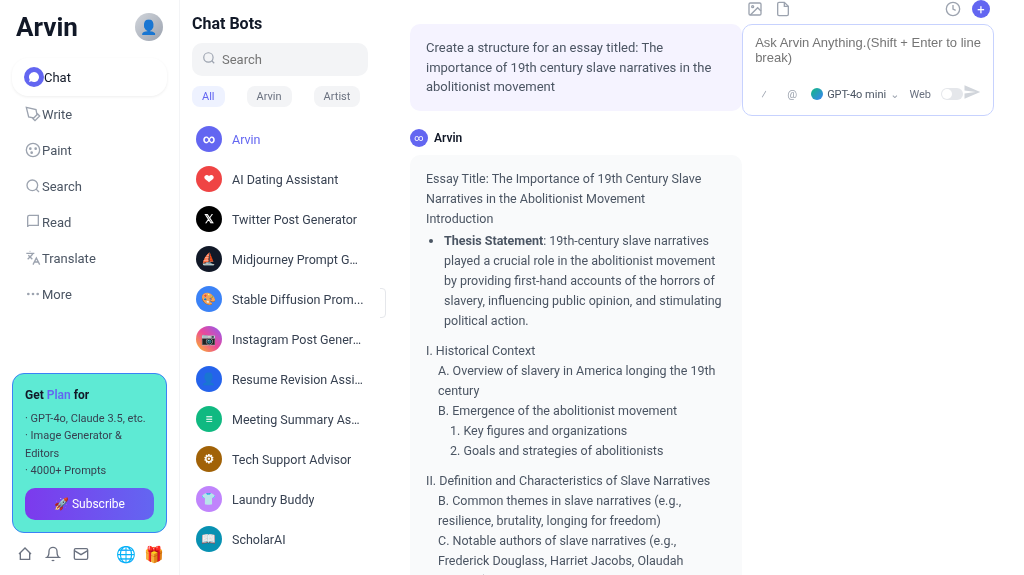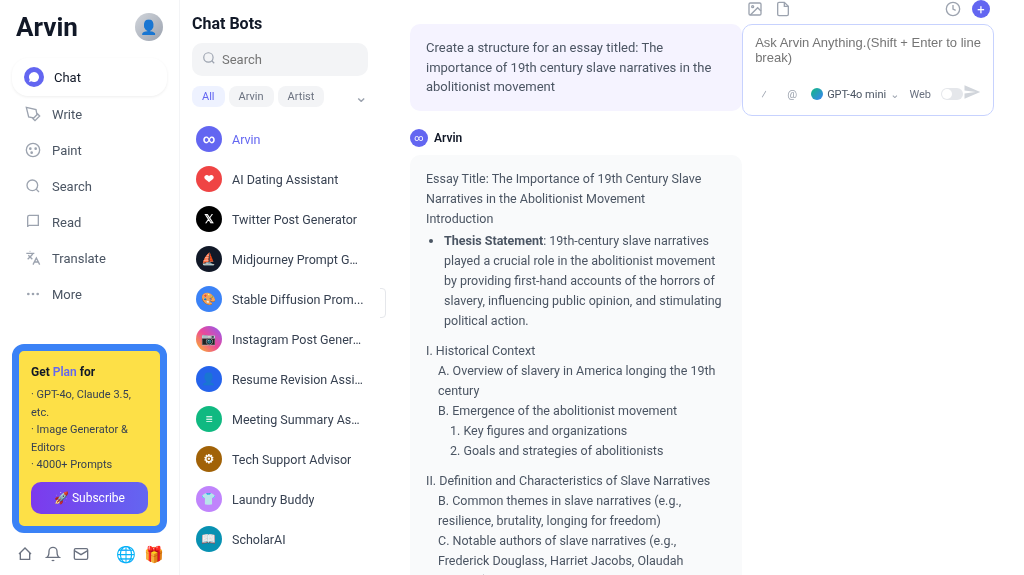--- a/index.html
+++ b/index.html
@@ -1,40 +1,40 @@
 <!DOCTYPE html>
 <html><head>
 <meta charset="utf-8">
 <style>
 *{box-sizing:border-box;margin:0;padding:0;font-family:-apple-system,BlinkMacSystemFont,"Segoe UI",Roboto,sans-serif}
 body{width:1024px;height:575px;background:#fff;display:flex;overflow:hidden;color:#374151}
 .sidebar{width:180px;background:#fff;display:flex;flex-direction:column;padding:12px;border-right:1px solid #f3f4f6}
 .logo-row{display:flex;align-items:center;justify-content:space-between;margin-bottom:16px;padding:0 4px}
 .logo{font-size:26px;font-weight:700;color:#111827}
 .avatar{width:28px;height:28px;border-radius:50%;background:linear-gradient(135deg,#d1d5db,#9ca3af);display:flex;align-items:center;justify-content:center;font-size:14px}
-.nav-item{display:flex;align-items:center;gap:10px;padding:9px 12px;border-radius:16px;font-size:13px;color:#4b5563;cursor:pointer}
+.nav-item{display:flex;align-items:center;padding:9px 12px;border-radius:16px;font-size:13px;color:#4b5563;cursor:pointer}
 .nav-item.active{background:#fff;box-shadow:0 1px 3px rgba(0,0,0,.07);color:#111827}
 .nav-icon{width:18px;height:18px;display:flex;align-items:center;justify-content:center;color:#9ca3af;flex-shrink:0}
 .nav-item.active .nav-icon{color:#6366f1;background:#6366f1;border-radius:50%;width:20px;height:20px}
 .nav-item.active .nav-icon svg{color:#fff;width:12px;height:12px}
 .spacer{flex:1}
-.promo{background:#fde047;border:7px solid #3b82f6;border-radius:12px;padding:12px;font-size:11px;line-height:1.6;color:#374151}
+.promo{background:#5eead4;border:1px solid #3b82f6;border-radius:12px;padding:12px;font-size:11px;line-height:1.6;color:#374151}
 .promo-title{font-size:12px;margin-bottom:4px}
 .promo-title b{color:#111827}
 .promo-title .plan{color:#6366f1;font-weight:600}
 .sub-btn{background:linear-gradient(90deg,#7c3aed,#6366f1);color:#fff;border:none;border-radius:10px;padding:9px;font-size:12px;font-weight:400;margin-top:8px;width:100%;cursor:pointer}
 .bottom-icons{display:flex;justify-content:space-between;align-items:center;margin-top:12px;padding:0 4px}
 .bottom-icons .left,.bottom-icons .right{display:flex;gap:10px}
 .icon-btn{width:18px;height:18px;display:flex;align-items:center;justify-content:center;color:#6b7280;cursor:pointer}
 
 .bots-panel{width:200px;padding:14px 12px;overflow-y:hidden;display:flex;flex-direction:column}
 .bots-title{font-size:16px;font-weight:700;color:#111827;margin-bottom:10px}
 .search-box{background:#f3f4f6;border-radius:10px;padding:7px 10px;display:flex;align-items:center;gap:6px;margin-bottom:10px}
 .search-box input{border:none;background:none;outline:none;font-size:13px;color:#6b7280;width:100%}
-.filter-row{display:flex;gap:4px;align-items:center;margin-bottom:12px}
+.filter-row{display:flex;gap:22px;align-items:center;margin-bottom:12px}
 .filter-pill{padding:4px 10px;border-radius:8px;font-size:11px;background:#f3f4f6;color:#6b7280;cursor:pointer}
 .filter-pill.active{background:#eef2ff;color:#6366f1}
 .chev{margin-left:auto;color:#9ca3af;cursor:pointer}
 .bots-list{flex:1;overflow-y:auto}
 .bot-item{display:flex;align-items:center;gap:10px;padding:7px 4px;cursor:pointer;font-size:12.5px;color:#374151}
 .bot-item.sel{color:#6366f1}
 .bot-icon{width:26px;height:26px;border-radius:50%;flex-shrink:0;display:flex;align-items:center;justify-content:center;color:#fff;font-size:12px;font-weight:600}
 .bot-name{white-space:nowrap;overflow:hidden;text-overflow:ellipsis}
 
 .main{flex:1;display:flex;flex-direction:row;position:relative;padding:0 30px;overflow:hidden}

